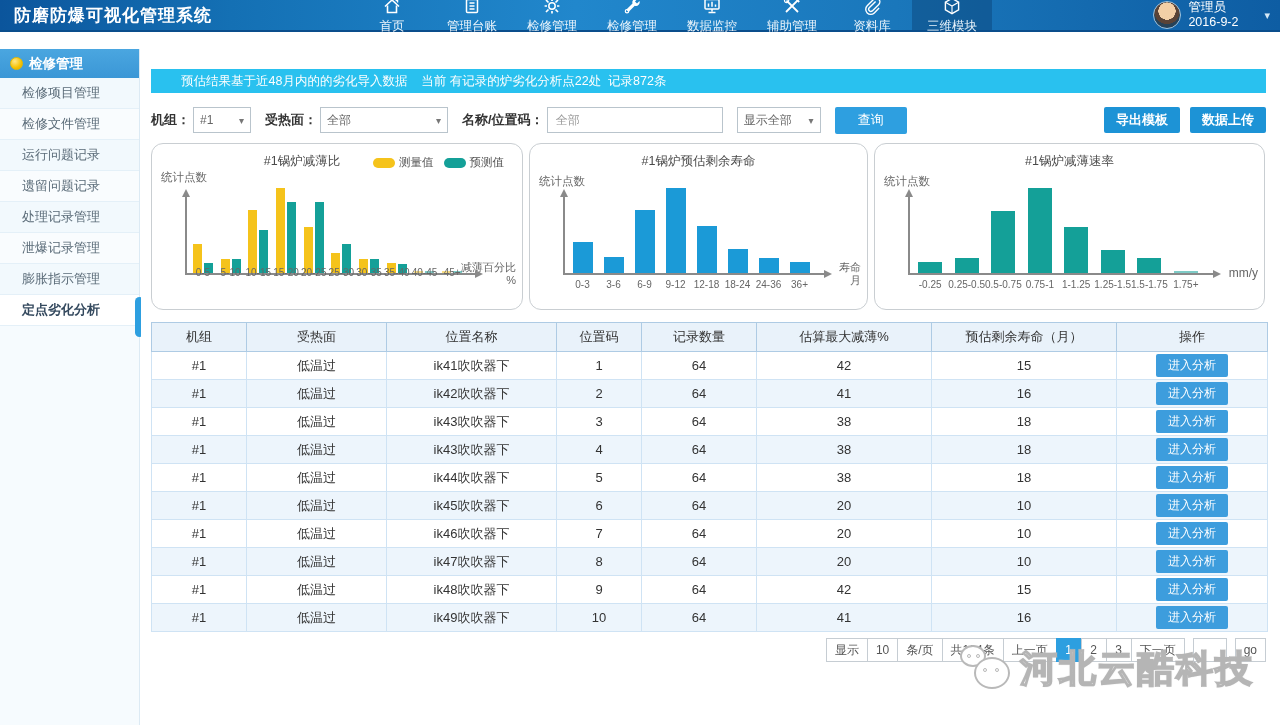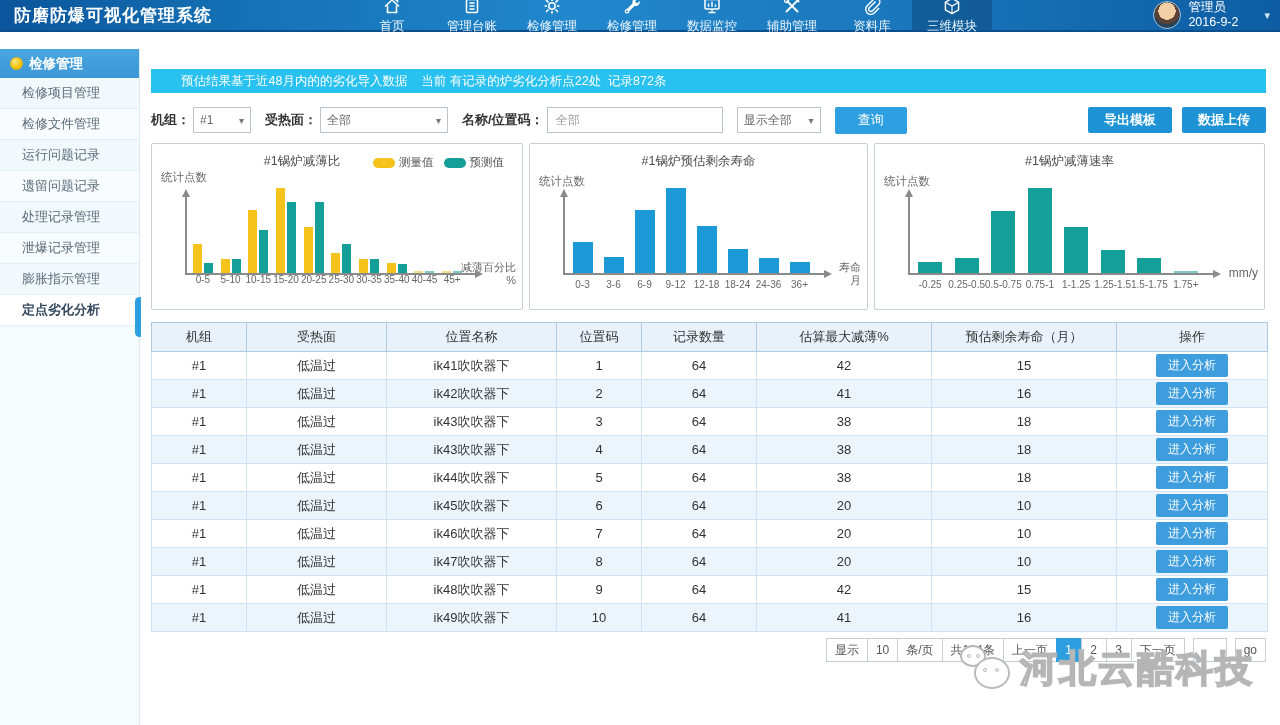--- a/index.html
+++ b/index.html
@@ -55,25 +55,25 @@
   .flabel { font-size:13px; font-weight:bold; color:#333; margin-right:3px; white-space:nowrap; }
   .fselect { height:26px; border:1px solid #b9c4cc; background:#fff; display:flex; align-items:center;
     font-size:12px; color:#666; padding:0 6px; cursor:pointer; }
   .fselect .caret { margin-left:auto; color:#777; font-size:10px; padding-left:8px; }
   .ftext { height:26px; border:1px solid #b9c4cc; background:#fff; font-size:12px; color:#999;
     padding:0 8px; display:flex; align-items:center; }
   .btn { border:none; color:#fff; font-size:13px; cursor:pointer; display:inline-flex;
     align-items:center; justify-content:center; border-radius:2px; }
   .btn-search { width:72px; height:27px; background:#2e9fe0; margin-left:14px; }
   .right-actions { margin-left:auto; display:flex; gap:10px; }
-  .btn-action { width:84px; height:26px; background:#1d93d6; font-weight:bold; }
+  .btn-action { width:76px; height:26px; background:#1d93d6; font-weight:bold; }
 
   
   .charts { margin-top:9px; display:flex; gap:6px; }
-  .chart-panel { position:relative; height:167px; border:1px solid #c9ced2; border-radius:2px; background:#fff; }
+  .chart-panel { position:relative; height:167px; border:1px solid #c9ced2; border-radius:12px; background:#fff; }
   .chart-title { position:absolute; top:9px; left:0; right:0; text-align:center; font-size:12.5px; color:#4a4a4a; }
   .legend { position:absolute; top:11px; right:12px; display:flex; align-items:center; gap:4px; }
   .legend .pill { width:22px; height:10px; border-radius:5px; }
   .legend .ltext { font-size:11.5px; color:#555; margin-right:6px; }
   .axis-y { position:absolute; width:2px; background:#8a8a8a; }
   .axis-y:before { content:""; position:absolute; top:-7px; left:-3px; border:4px solid transparent;
     border-bottom:8px solid #8a8a8a; }
   .axis-x { position:absolute; height:2px; background:#8a8a8a; }
   .axis-x:after { content:""; position:absolute; right:-7px; top:-3px; border:4px solid transparent;
     border-left:8px solid #8a8a8a; }
@@ -326,21 +326,21 @@
             </div>
             <div class="group">
               <span class="bar faint" style="width: 9px; height: 2px; background: rgb(245, 195, 27);"></span>
               <span class="bar faint" style="width: 9px; height: 2px; background: rgb(20, 160, 152);"></span>
             </div>
             <div class="group">
               <span class="bar faint" style="width: 9px; height: 2px; background: rgb(245, 195, 27);"></span>
               <span class="bar faint" style="width: 9px; height: 2px; background: rgb(20, 160, 152);"></span>
             </div>
           </div>
-          <div class="labels" style="left: 37px; right: 56px; bottom: 24px;">
+          <div class="labels" style="left: 37px; right: 56px; bottom: 31px;">
             <span class="cat">0-5</span>
             <span class="cat">5-10</span>
             <span class="cat">10-15</span>
             <span class="cat">15-20</span>
             <span class="cat">20-25</span>
             <span class="cat">25-30</span>
             <span class="cat">30-35</span>
             <span class="cat">35-40</span>
             <span class="cat">40-45</span>
             <span class="cat">45+</span>

